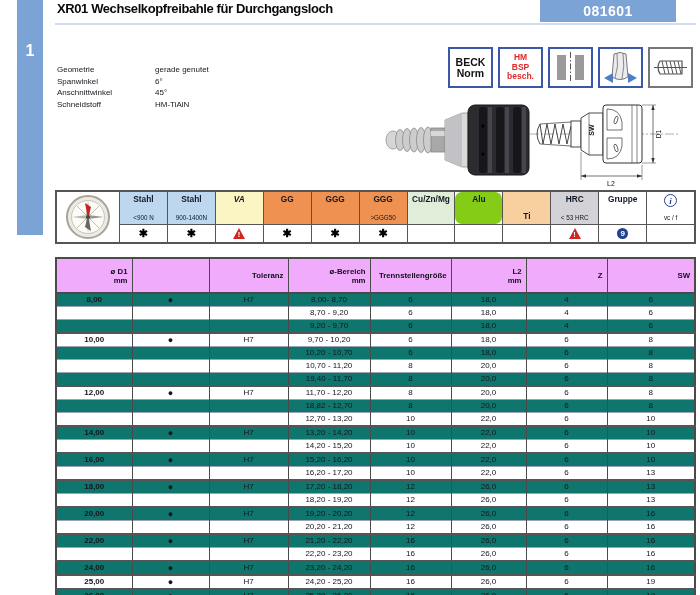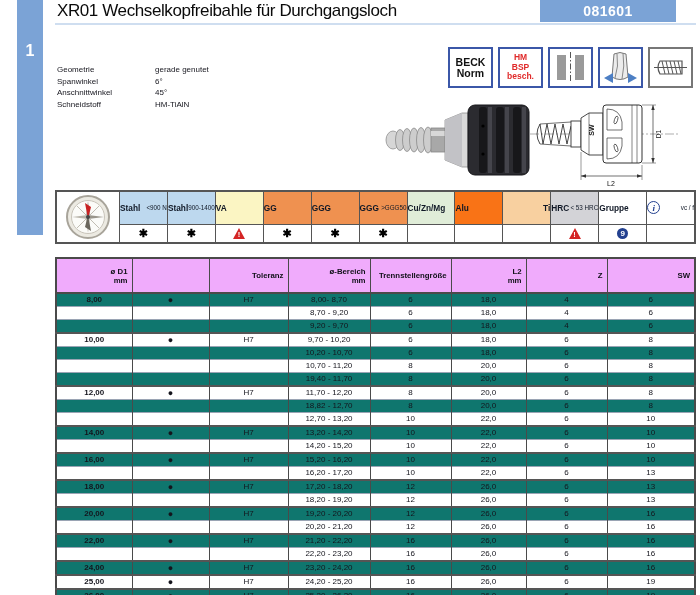--- a/index.html
+++ b/index.html
@@ -4,21 +4,21 @@
 <style>
   html,body{margin:0;padding:0;background:#fff;}
   .page{position:relative;width:700px;height:595px;background:#fff;overflow:hidden;
         font-family:"Liberation Sans",sans-serif;color:#14141c;}
 
   
   .sidebar{position:absolute;left:17px;top:0;width:26px;height:235px;background:#7ba3d6;}
   .sidebar span{display:block;margin-top:42px;text-align:center;color:#fff;font-size:16px;font-weight:bold;}
 
   
-  .title{position:absolute;left:57px;top:1px;margin:0;font-size:17px;font-weight:normal;
+  .title{position:absolute;left:57px;top:1px;margin:0;font-size:13px;font-weight:bold;
          letter-spacing:-0.4px;color:#0a0a0a;white-space:nowrap;}
   .code-badge{position:absolute;left:540px;top:0;width:136px;height:22px;background:#7ba3d6;
               color:#fff;font-size:14px;font-weight:bold;text-align:center;line-height:23px;letter-spacing:.5px;}
   .header-rule{position:absolute;left:55px;top:23px;width:641px;height:2px;background:#cfdef0;}
 
   
   .specs{position:absolute;left:57px;top:36px;font-size:8px;line-height:11.5px;color:#16161e;margin-top:28px;}
   .spec-row{display:flex;}
   .spec-label{width:98px;}
 
@@ -33,21 +33,21 @@
   
   .photo{position:absolute;left:383px;top:98px;}
   .drawing{position:absolute;left:528px;top:90px;}
 
   
   .materials{position:absolute;left:55px;top:190px;width:641px;height:54px;display:flex;
              border:2px solid #555;box-sizing:border-box;background:#fff;}
   .compass-cell{width:62px;border-right:1.5px solid #555;display:flex;align-items:center;justify-content:center;background:#fff;}
   .mat-col{flex:1;display:flex;flex-direction:column;border-right:1px solid #555;min-width:0;}
   .mat-col:last-child{border-right:none;}
-  .mat-head{height:33px;display:flex;flex-direction:row;align-items:center;justify-content:space-between;
+  .mat-head{height:33px;display:flex;flex-direction:column;align-items:center;justify-content:space-between;
             padding:2px 0 3px;box-sizing:border-box;}
   .mat-name{font-size:8.3px;font-weight:bold;color:#101826;white-space:nowrap;}
   .mat-sub{font-size:6.3px;color:#101826;white-space:nowrap;}
   .mat-icon{height:17px;border-top:1px solid #555;background:#fff;display:flex;align-items:center;justify-content:center;}
   .star{font-size:11px;line-height:11px;color:#000;font-weight:bold;}
   .warn{position:relative;width:0;height:0;border-left:6px solid transparent;border-right:6px solid transparent;
         border-bottom:11px solid #d42525;}
   .warn::after{content:"!";position:absolute;left:-1.5px;top:1.5px;color:#fff;font-size:7.5px;font-weight:bold;line-height:9px;}
   .g9{width:11px;height:11px;border-radius:50%;background:#23408f;color:#fff;font-size:8px;font-weight:bold;
       display:flex;align-items:center;justify-content:center;}
@@ -219,21 +219,21 @@
       <div class="mat-head" style="background: rgb(189, 216, 238);">
         <span class="mat-name">Stahl</span>
         <span class="mat-sub">900-1400N</span>
       </div>
       <div class="mat-icon">
           <span class="star">✱</span>
         </div>
     </div>
 
     <div class="mat-col">
-      <div class="mat-head" style="background: rgb(251, 245, 195);">
+      <div class="mat-head" style="background: rgb(251, 245, 195); font-style: italic;">
         <span class="mat-name">VA</span>
         <span class="mat-sub"></span>
       </div>
       <div class="mat-icon">
           <span class="warn"></span>
         </div>
     </div>
 
     <div class="mat-col">
       <div class="mat-head" style="background: rgb(239, 145, 80);">
@@ -267,21 +267,21 @@
 
     <div class="mat-col">
       <div class="mat-head" style="background: rgb(224, 237, 216);">
         <span class="mat-name">Cu/Zn/Mg</span>
         <span class="mat-sub"></span>
       </div>
       <div class="mat-icon"></div>
     </div>
 
     <div class="mat-col">
-      <div class="mat-head" style="background: #f97316;">
+      <div class="mat-head" style="background: #84cc16; border-radius: 7px;">
         <span class="mat-name">Alu</span>
         <span class="mat-sub"></span>
       </div>
       <div class="mat-icon"></div>
     </div>
 
     <div class="mat-col">
       <div class="mat-head" style="background: rgb(248, 208, 160); justify-content: flex-end;">
         <span class="mat-name">Ti</span>
         <span class="mat-sub"></span>

